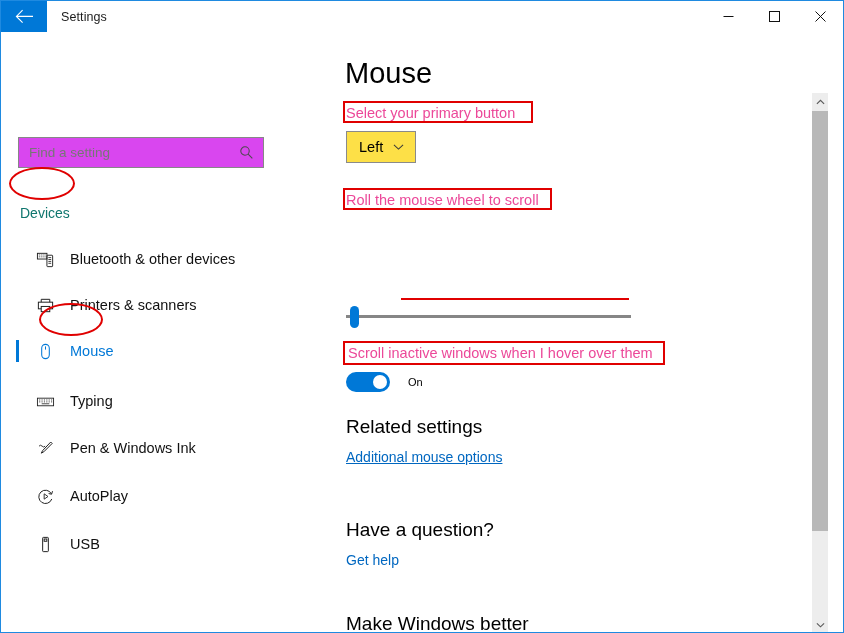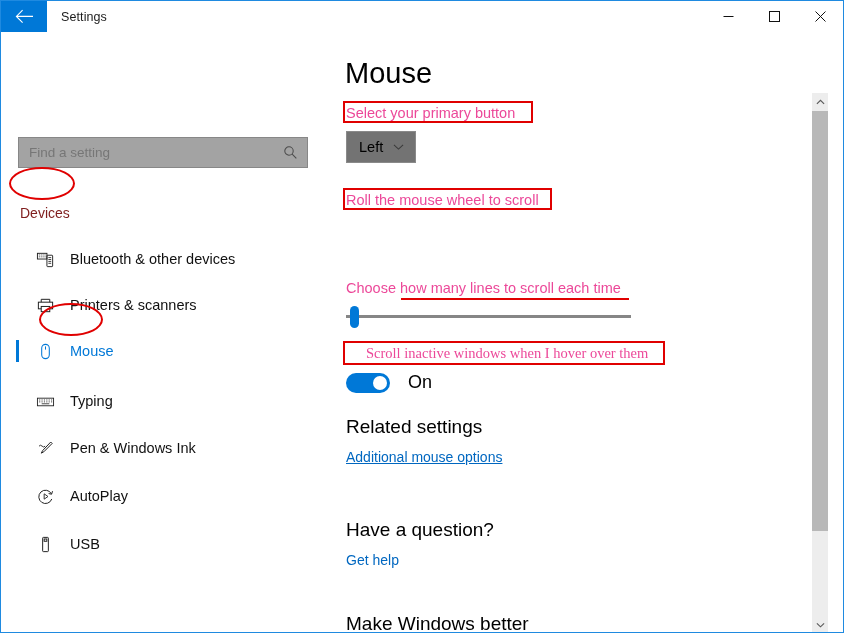--- a/index.html
+++ b/index.html
@@ -66,43 +66,43 @@
     width: 290px; height: 34px;
     display: flex; align-items: center;
     cursor: pointer;
   }
   #home-row .ico { width: 30px; display: flex; align-items: center; justify-content: flex-start; }
   #home-label { font-size: 15px; color: #000; margin-left: 6px; }
 
   #search-box {
     position: absolute;
     left: 16px; top: 105px;
-    width: 290px; height: 31px;
+    width: 246px; height: 31px;
     border: 1px solid #878787;
-    background: #a3a3a3;
+    background: #d946ef;
     display: flex; align-items: center;
   }
   #search-input {
     border: 0; outline: 0;
     background: transparent;
     flex: 1;
     height: 29px;
     padding: 0 8px 0 10px;
     font-family: "Liberation Sans", sans-serif;
     font-size: 13.5px;
     color: #333;
   }
   #search-input::placeholder { color: #767676; }
   #search-icon { padding-right: 9px; display: flex; align-items: center; cursor: pointer; }
 
   #group-header {
     position: absolute;
     left: 18px; top: 173px;
     font-size: 14px;
-    color: #7f1d1d;
+    color: #0f766e;
   }
 
   .nav-item {
     position: absolute;
     left: 12px;
     width: 320px; height: 40px;
     display: flex; align-items: center;
     cursor: pointer;
   }
   .nav-item .accent {
@@ -145,21 +145,21 @@
     position: absolute;
     font-size: 14.5px;
     color: #ec4899;
     white-space: nowrap;
   }
 
   .combo {
     position: absolute;
     height: 32px;
     border: 1px solid #8a8a8a;
-    background: #737373;
+    background: #fde047;
     display: flex; align-items: center;
     cursor: pointer;
     padding: 0 10px 0 12px;
   }
   .combo .combo-val {
     font-size: 14.5px;
     color: #000;
     white-space: nowrap;
   }
   .combo .chev { margin-left: 10px; display: flex; align-items: center; }
@@ -201,21 +201,21 @@
   }
   #toggle .knob {
     position: absolute;
     right: 3px; top: 3px;
     width: 14px; height: 14px;
     border-radius: 50%;
     background: #fff;
   }
   #toggle-label {
     margin-left: 18px;
-    font-size: 18px;
+    font-size: 11px;
     color: #000;
   }
 
   .section-head {
     position: absolute;
     font-size: 19px;
     color: #000;
   }
   .link {
     position: absolute;
@@ -434,28 +434,27 @@
     <span class="chev">
       <svg width="11" height="8" viewBox="0 0 12 8">
           <path d="M1 1.6 L6 6.3 L11 1.6" stroke="#3a3a3a" stroke-width="1.1" fill="none"></path>
         </svg>
     </span>
   </div>
 
   <div class="label-txt" style="left:345px; top:191px;">Roll the mouse wheel to scroll</div>
 
 
-  <div class="label-txt" style="left:345px; top:279px;">Choose how many lines to scroll each time</div>
 
   <div id="slider-wrap">
     <div id="slider-track"></div>
     <div id="slider-thumb"></div>
   </div>
 
-  <div class="label-txt" style="left:365px; top:344px;font-family:Liberation Serif, serif;">Scroll inactive windows when I hover over them</div>
+  <div class="label-txt" style="left:347px; top:344px;">Scroll inactive windows when I hover over them</div>
 
   <div id="toggle-wrap">
     <div id="toggle">
       <span class="knob"></span>
     </div>
     <span id="toggle-label">On</span>
   </div>
 
   <div class="section-head" style="left:345px; top:415px;">Related settings</div>
   <div class="link" style="left:345px; top:448px;text-decoration:underline;">Additional mouse options</div>

